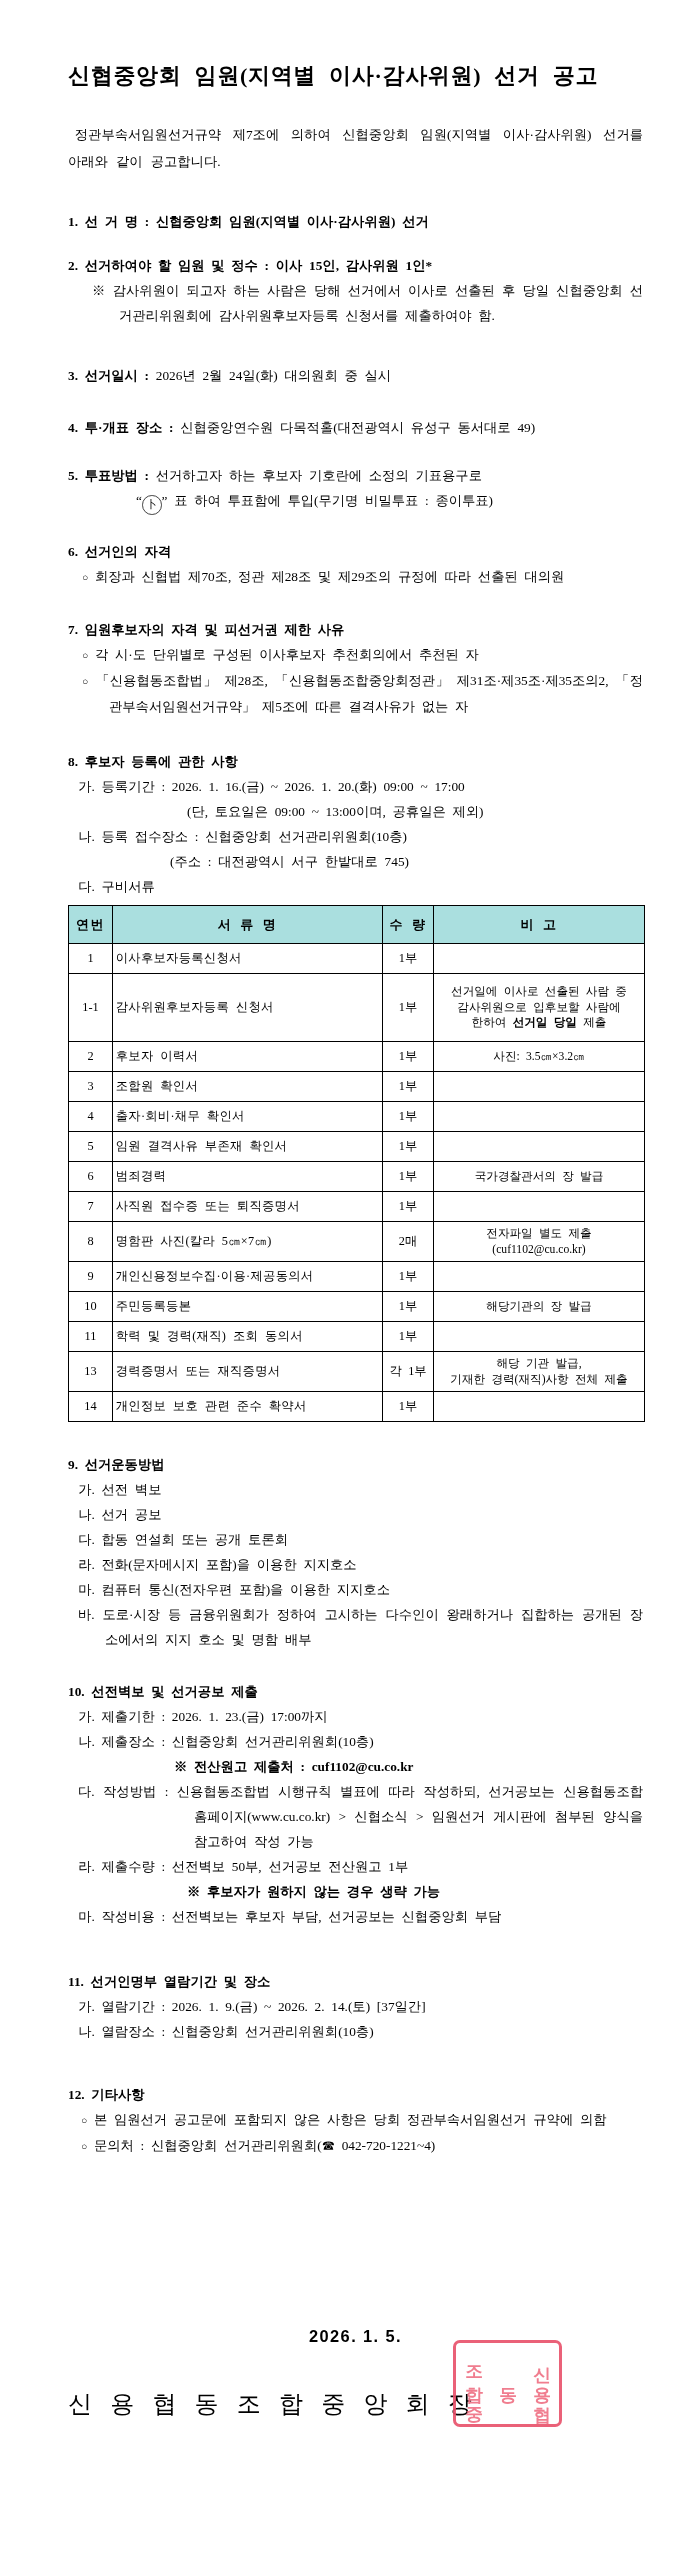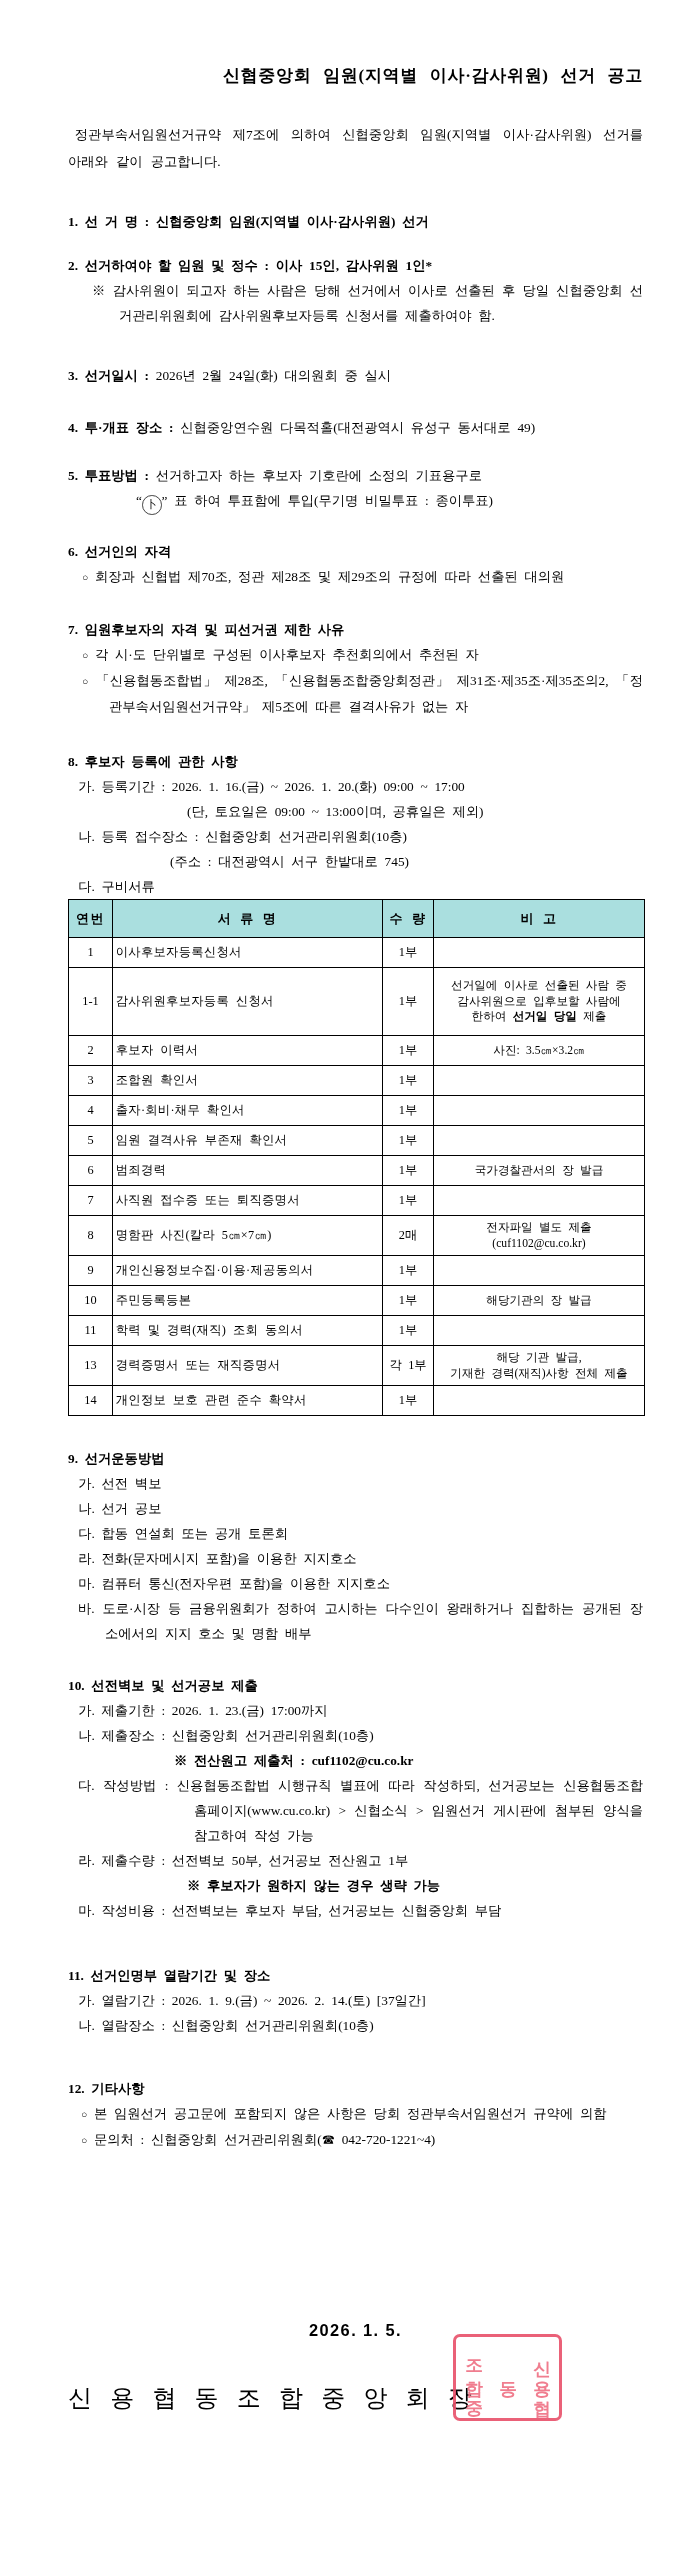--- a/index.html
+++ b/index.html
@@ -1,20 +1,20 @@
 <!DOCTYPE html>
 <html lang="ko" style="font-size:11px"><head>
 <meta charset="utf-8">
 <style>
   html,body{margin:0;padding:0;background:#ffffff;}
   body{width:676px;min-height:2576px;color:#000;
        font-family:"Liberation Serif","DejaVu Serif",serif;}
   .page{padding:59px 33px 136px 68px;box-sizing:border-box;}
 
-  .doc-title{font-size:17px;font-weight:bold;text-align:right;
+  .doc-title{font-size:22px;font-weight:bold;text-align:left;
              letter-spacing:0.7px;word-spacing:6.8px;line-height:33px;}
 
   .intro{margin-top:30px;font-size:13.3px;line-height:26.6px;
          text-align:justify;text-indent:6.8px;word-spacing:4.8px;}
 
   .sec{font-size:13.3px;line-height:25px;word-spacing:3.4px;}
   .b{font-weight:bold;}
   .line{min-height:25px;}
 
   .s1{margin-top:34px;}
@@ -27,21 +27,21 @@
   .s6{margin-top:24.5px;}
   .bullet{padding-left:41px;text-indent:-27px;text-align:justify;margin-left:0;}
   .circle{font-size:10.2px;}
   .s7{margin-top:27px;}
   .s8{margin-top:30px;}
   .sub{margin-left:10.2px;}
   .s8-a2{margin-left:119px;}
   .s8-b2{margin-left:102px;}
 
   table.docs{border-collapse:collapse;width:100%;table-layout:fixed;
-             margin-top:0;border:1.4px solid #000;}
+             margin-top:6px;border:1.4px solid #000;}
   table.docs th,table.docs td{border:1.1px solid #000;padding:1.4px 2.7px;box-sizing:border-box;}
   table.docs th{background:#aadfdf;font-size:13px;font-weight:bold;
                 letter-spacing:1.4px;height:38px;}
   td.c-no{width:44px;text-align:center;font-size:12.3px;}
   td.c-name{text-align:left;padding-left:9.5px;font-size:12.3px;letter-spacing:0.3px;}
   td.c-qty{text-align:center;font-size:12.3px;}
   td.c-remark{text-align:center;font-size:11.6px;line-height:15.7px;white-space:pre-line;}
   tr.r-n td{height:30px;}
   tr.r-tall td{height:68px;}
   tr.r-two td{height:40px;}

